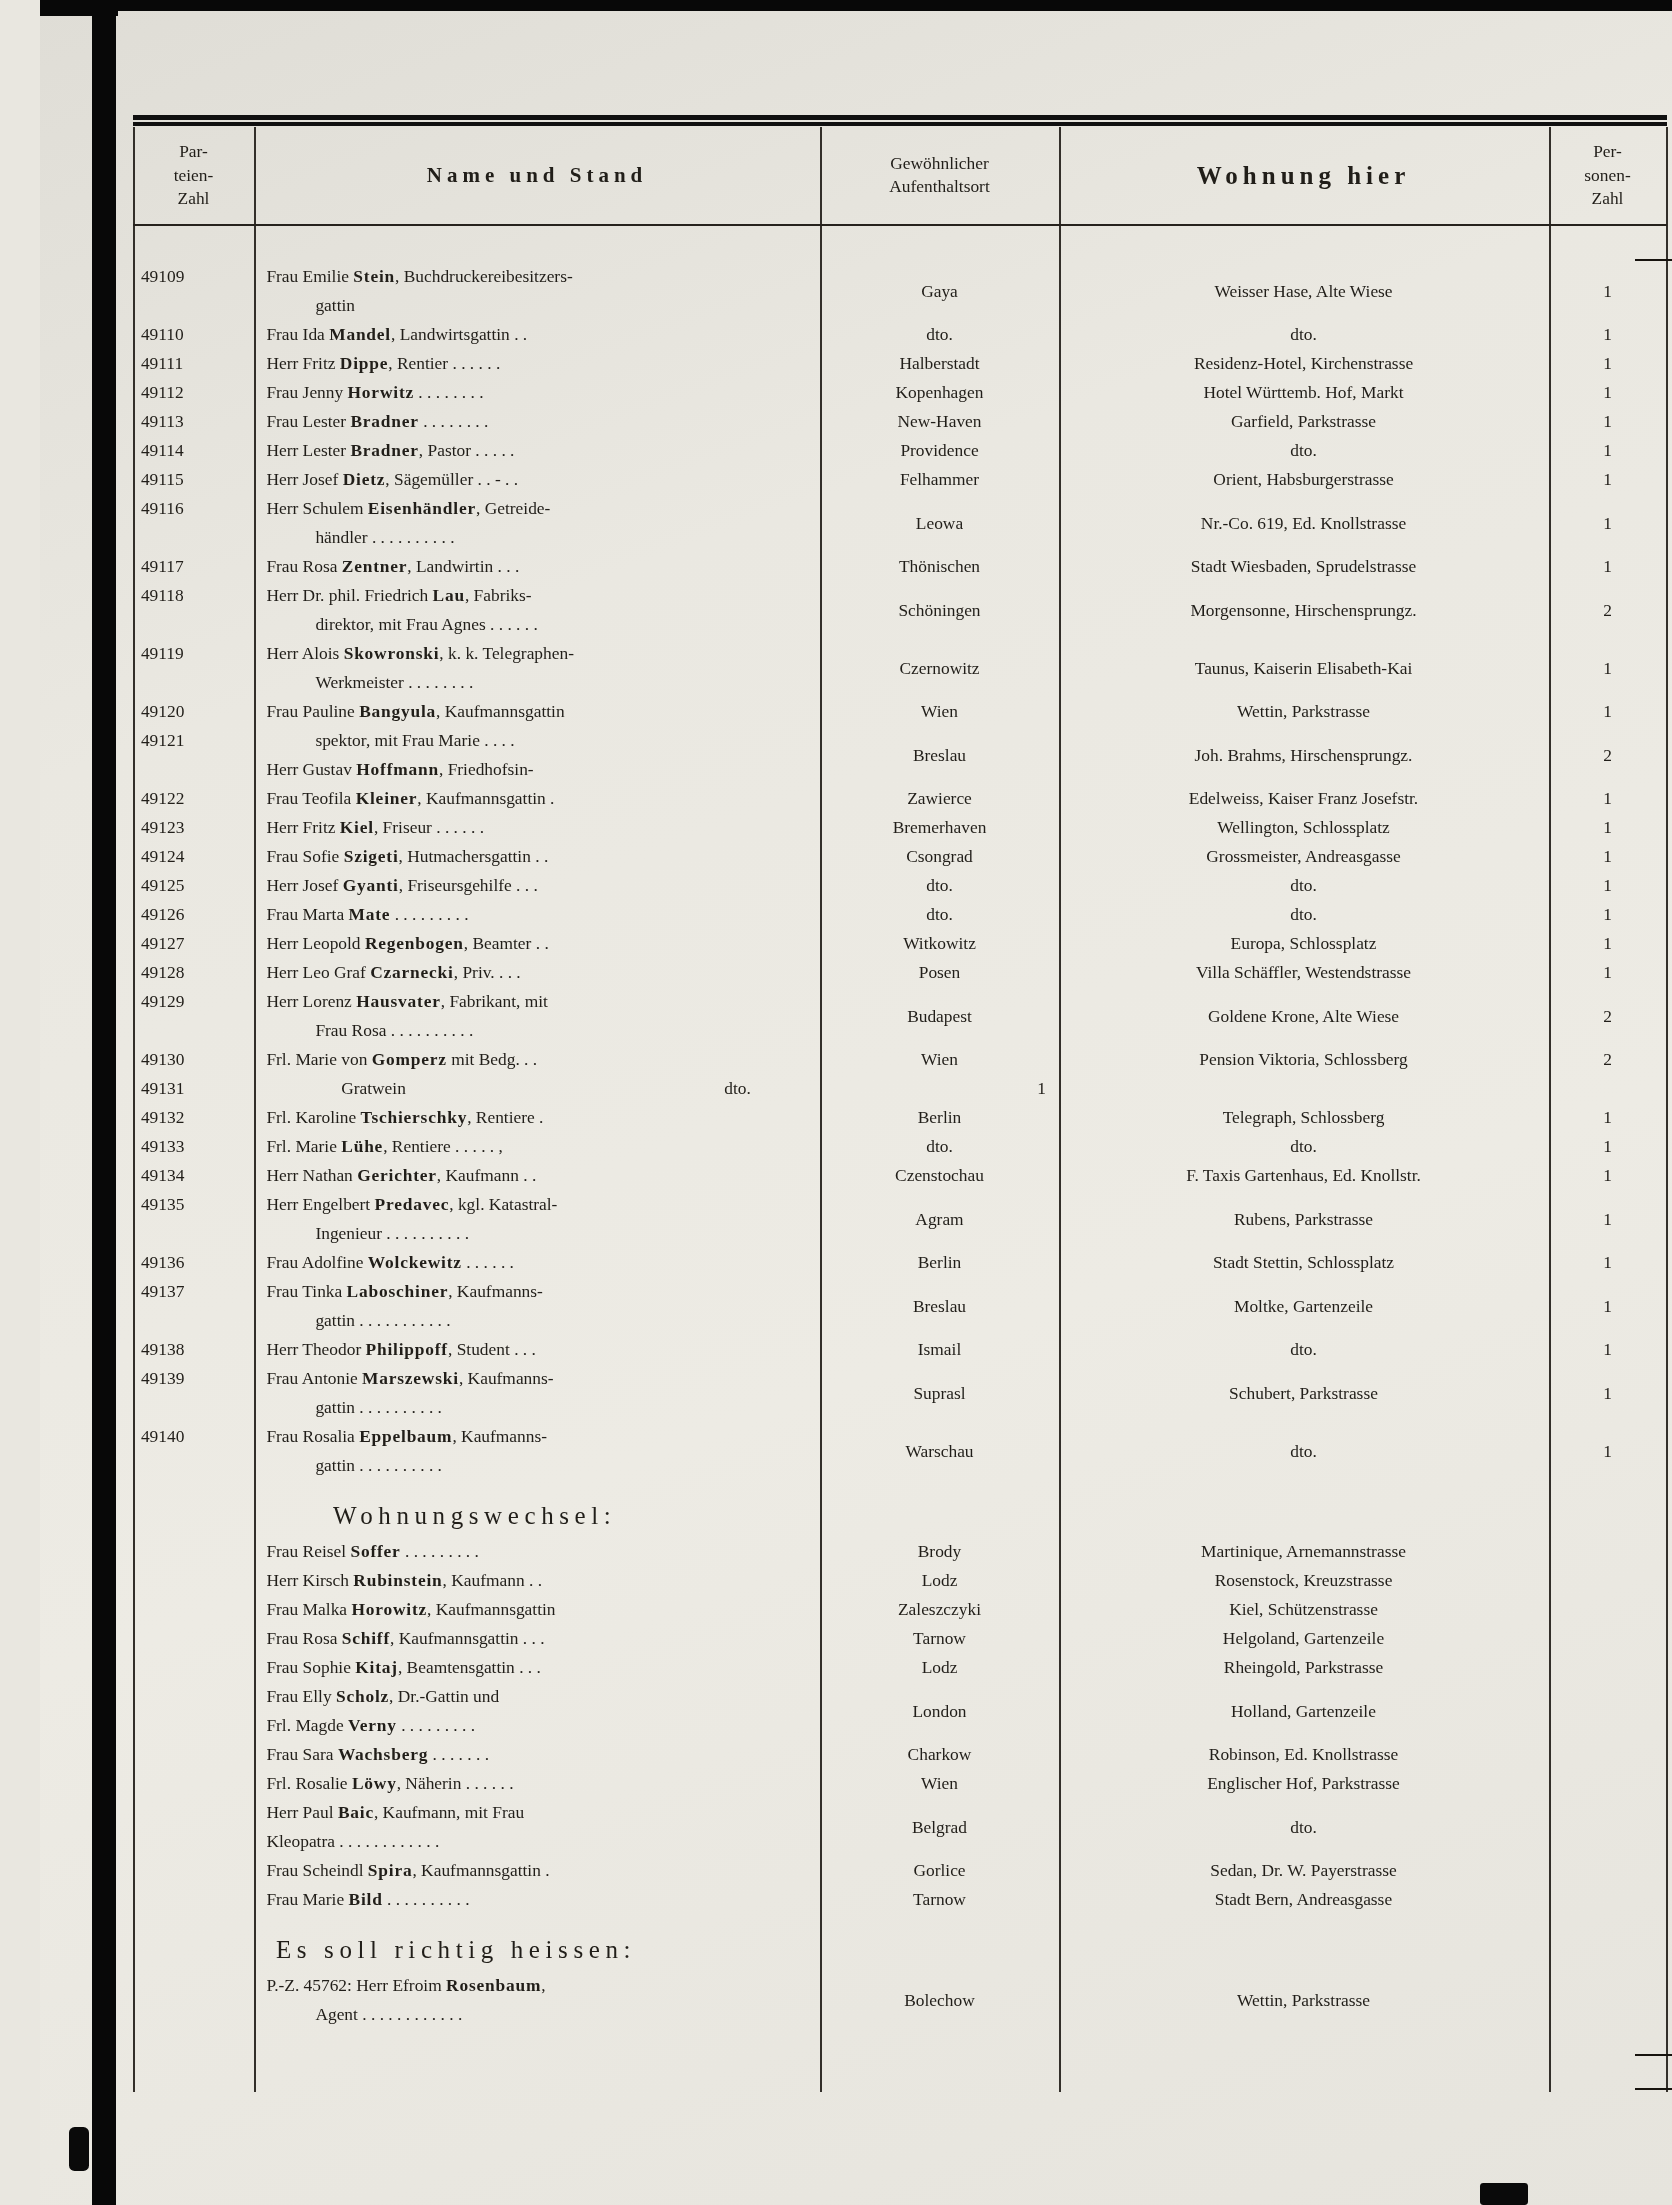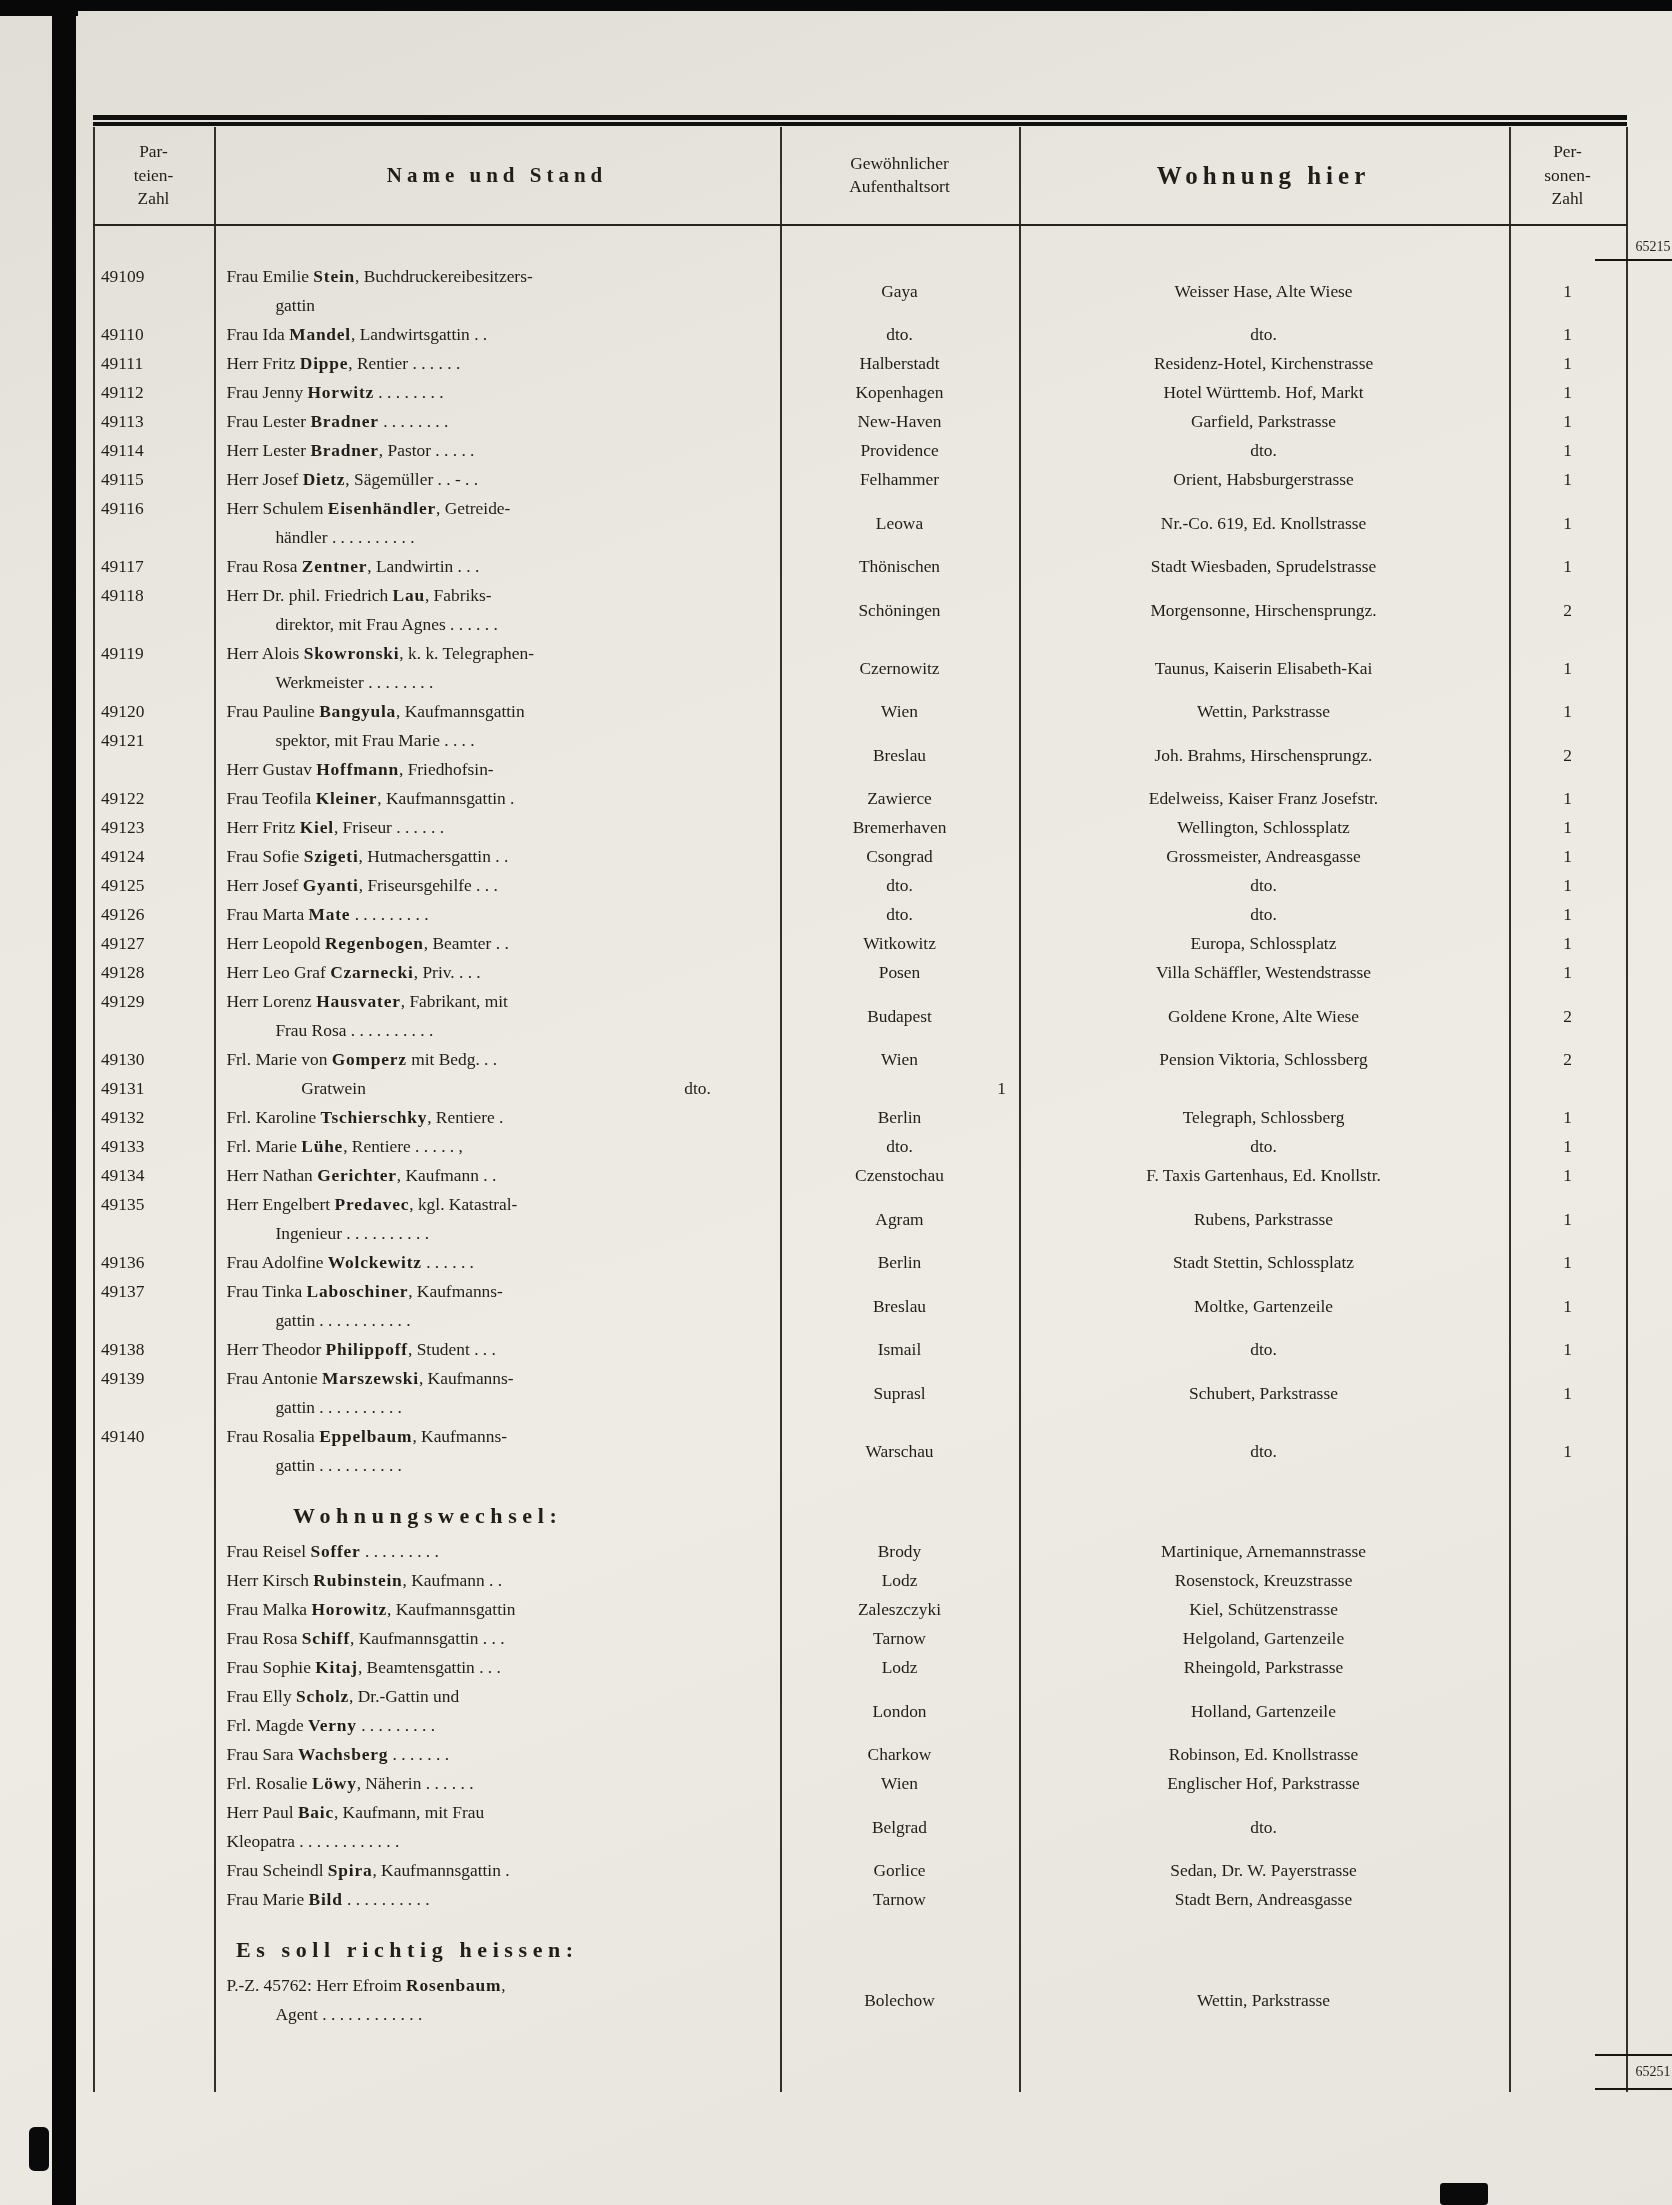--- a/index.html
+++ b/index.html
@@ -8,20 +8,21 @@
     width: 1672px; height: 2205px;
     position: relative;
     background: #e9e7e0;
     font-family: "Liberation Serif", "DejaVu Serif", serif;
     color: #211e19;
     overflow: hidden;
   }
   .scan {
     position: absolute; inset: 0;
     background: linear-gradient(160deg, #dfddd6 0%, #eae8e1 28%, #edebe4 60%, #e6e4dd 100%);
+    margin-left: 40px;
   }
   .edge-top { position: absolute; top: 0; left: 0; width: 100%; height: 11.2px; background: #080808; }
   .edge-left { position: absolute; top: 0; left: 52px; width: 23.6px; height: 100%; background: #080808; }
   .corner-tl { position: absolute; top: 0; left: 0; width: 78px; height: 15.7px; background: #080808; }
   .mark-bl { position: absolute; left: 29px; top: 2127px; width: 20px; height: 44px; background: #0a0a0a; border-radius: 5.6px; }
   .mark-br { position: absolute; left: 1440px; top: 2183px; width: 48px; height: 22px; background: #0a0a0a; border-radius: 3.4px; }
 
   .table { position: absolute; left: 93px; top: 115px; width: 1534px; height: 1979px; }
   .rule { position: absolute; left: 0; width: 100%; background: #101010; }
   .rule-a { top: 0; height: 4.5px; }
@@ -47,21 +48,21 @@
   .row { display: flex; align-items: center; font-size: 17.4px; line-height: 29px; }
   .c { flex: none; }
   .c-num { width: 121px; padding-left: 7.9px; align-self: flex-start; }
   .c-name { width: 566px; padding-left: 12.4px; padding-right: 4.5px; }
   .nline-cont { padding-left: 49px; }
   .c-place { width: 239px; text-align: center; align-self: center; }
   .c-lodging { width: 489px; text-align: center; align-self: center; }
   .c-persons { width: 119px; text-align: center; align-self: center; }
   b.sname { font-weight: bold; letter-spacing: 0.8px; }
 
-  .srow-title { font-weight: bold; font-size: 22px; letter-spacing: 5.6px; line-height: 29px; margin: 21.4px 0 6.7px 0; width: 687px; }
+  .srow-title { font-weight: normal; font-size: 25px; letter-spacing: 5.6px; line-height: 29px; margin: 21.4px 0 6.7px 0; width: 687px; }
   .title-0 { padding-left: 200px; }
   .title-1 { padding-left: 143px; }
 </style>
 </head>
 <body>
 
 <div class="scan">
   <div class="edge-top"></div>
   <div class="corner-tl"></div>
   <div class="edge-left"></div>

